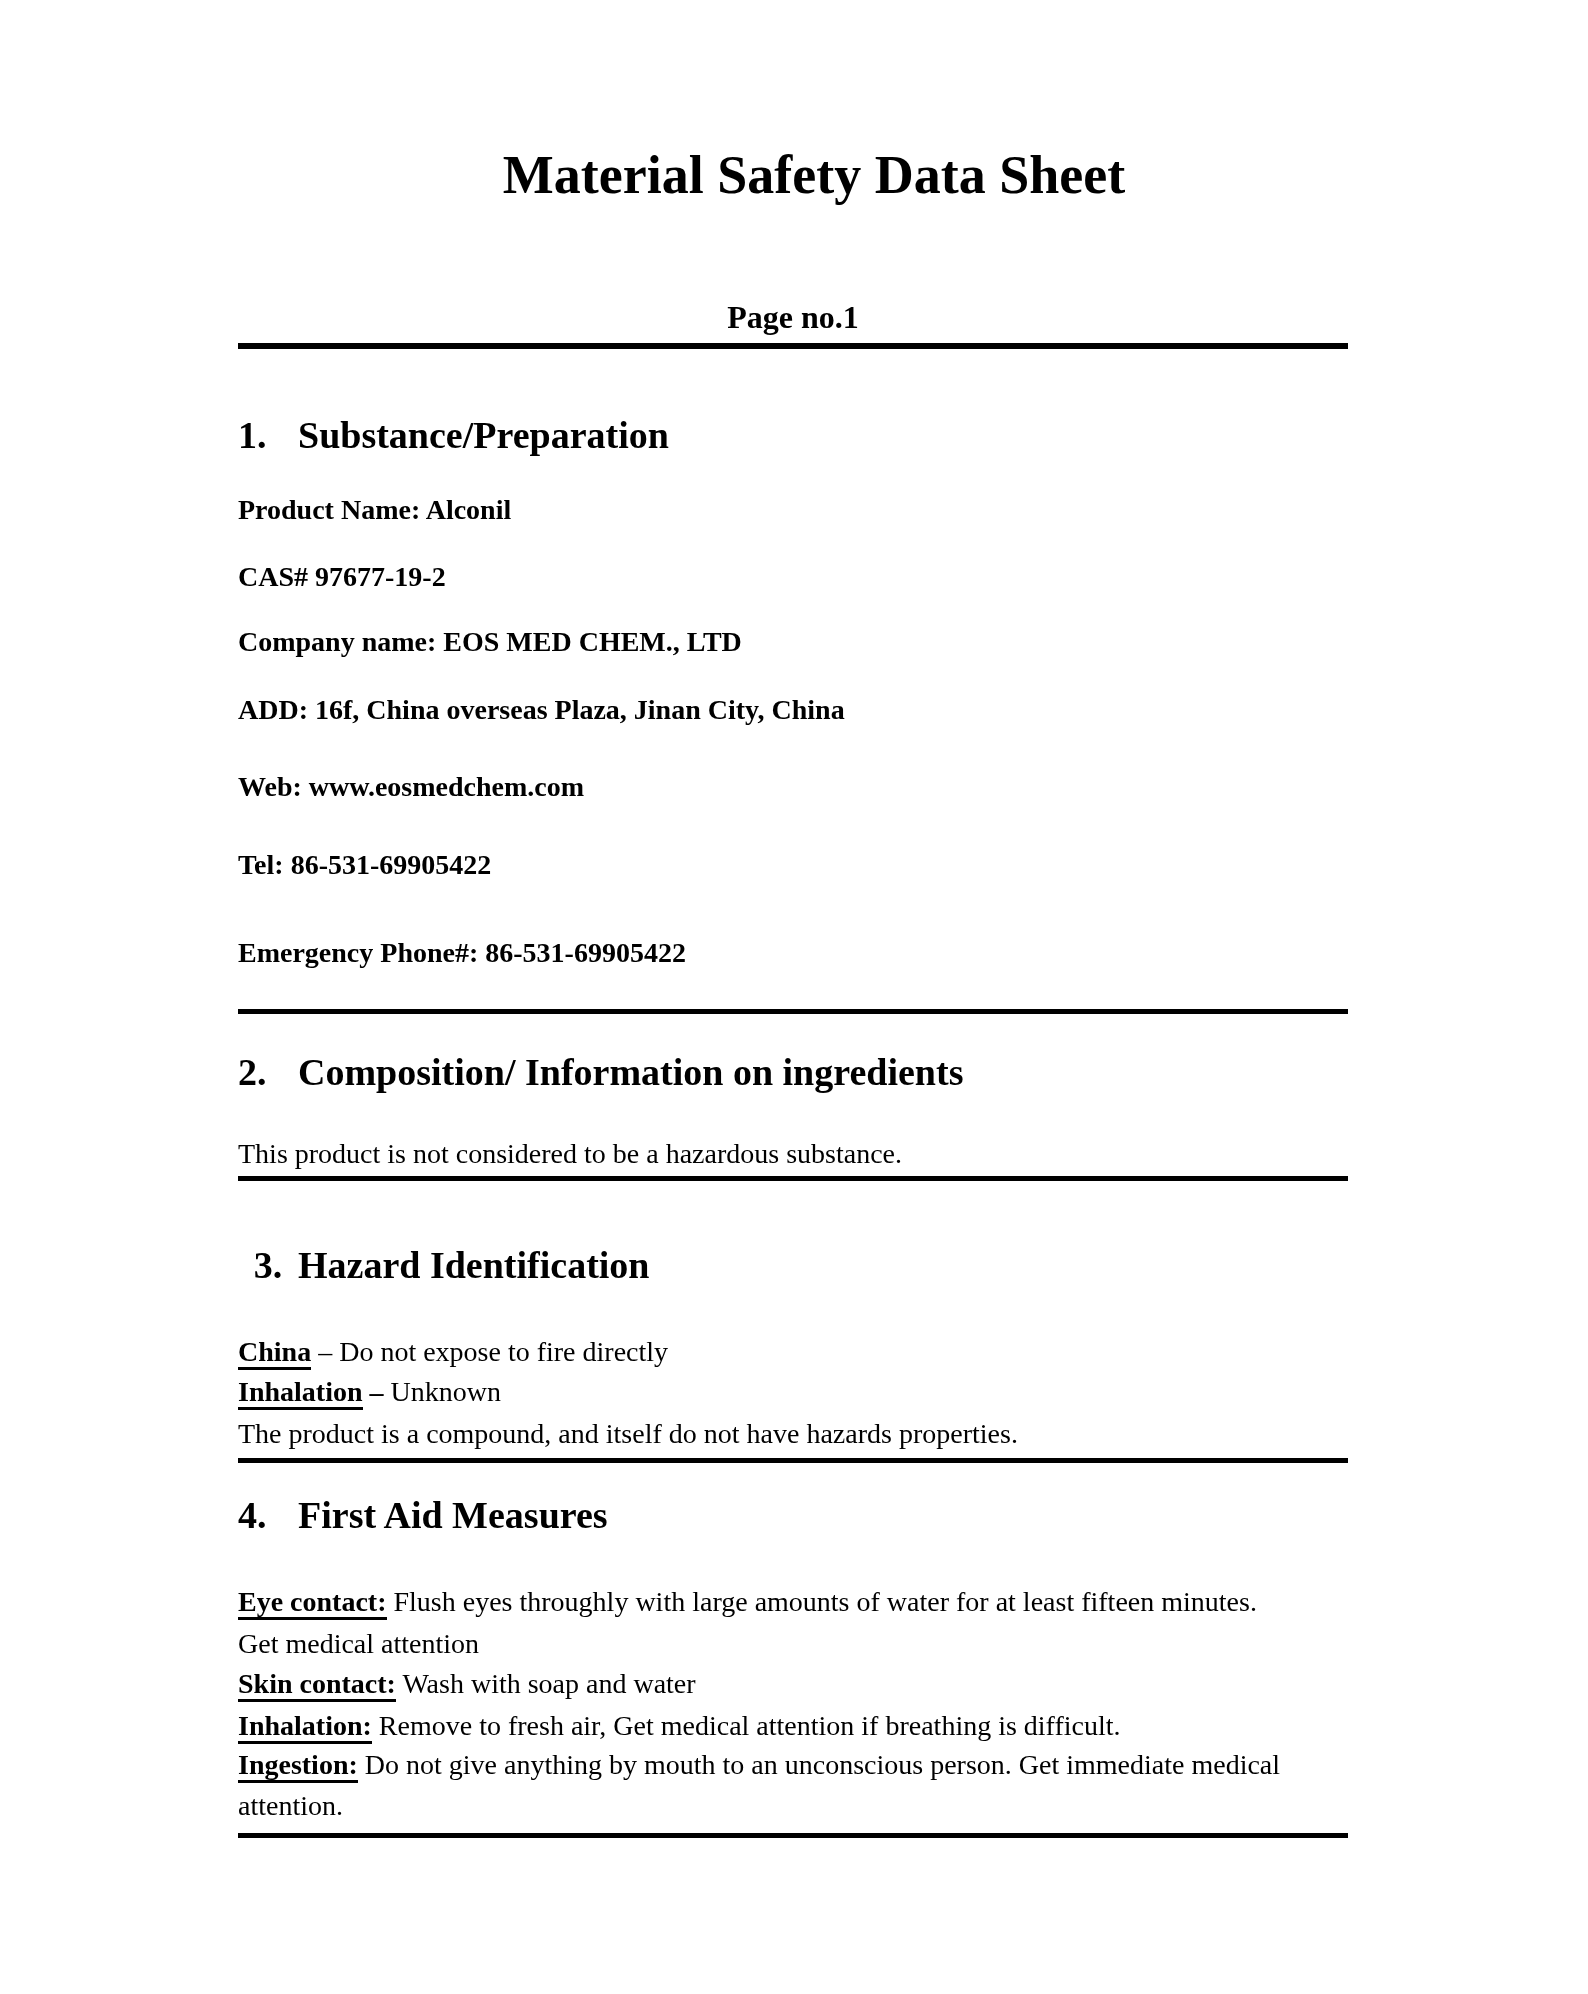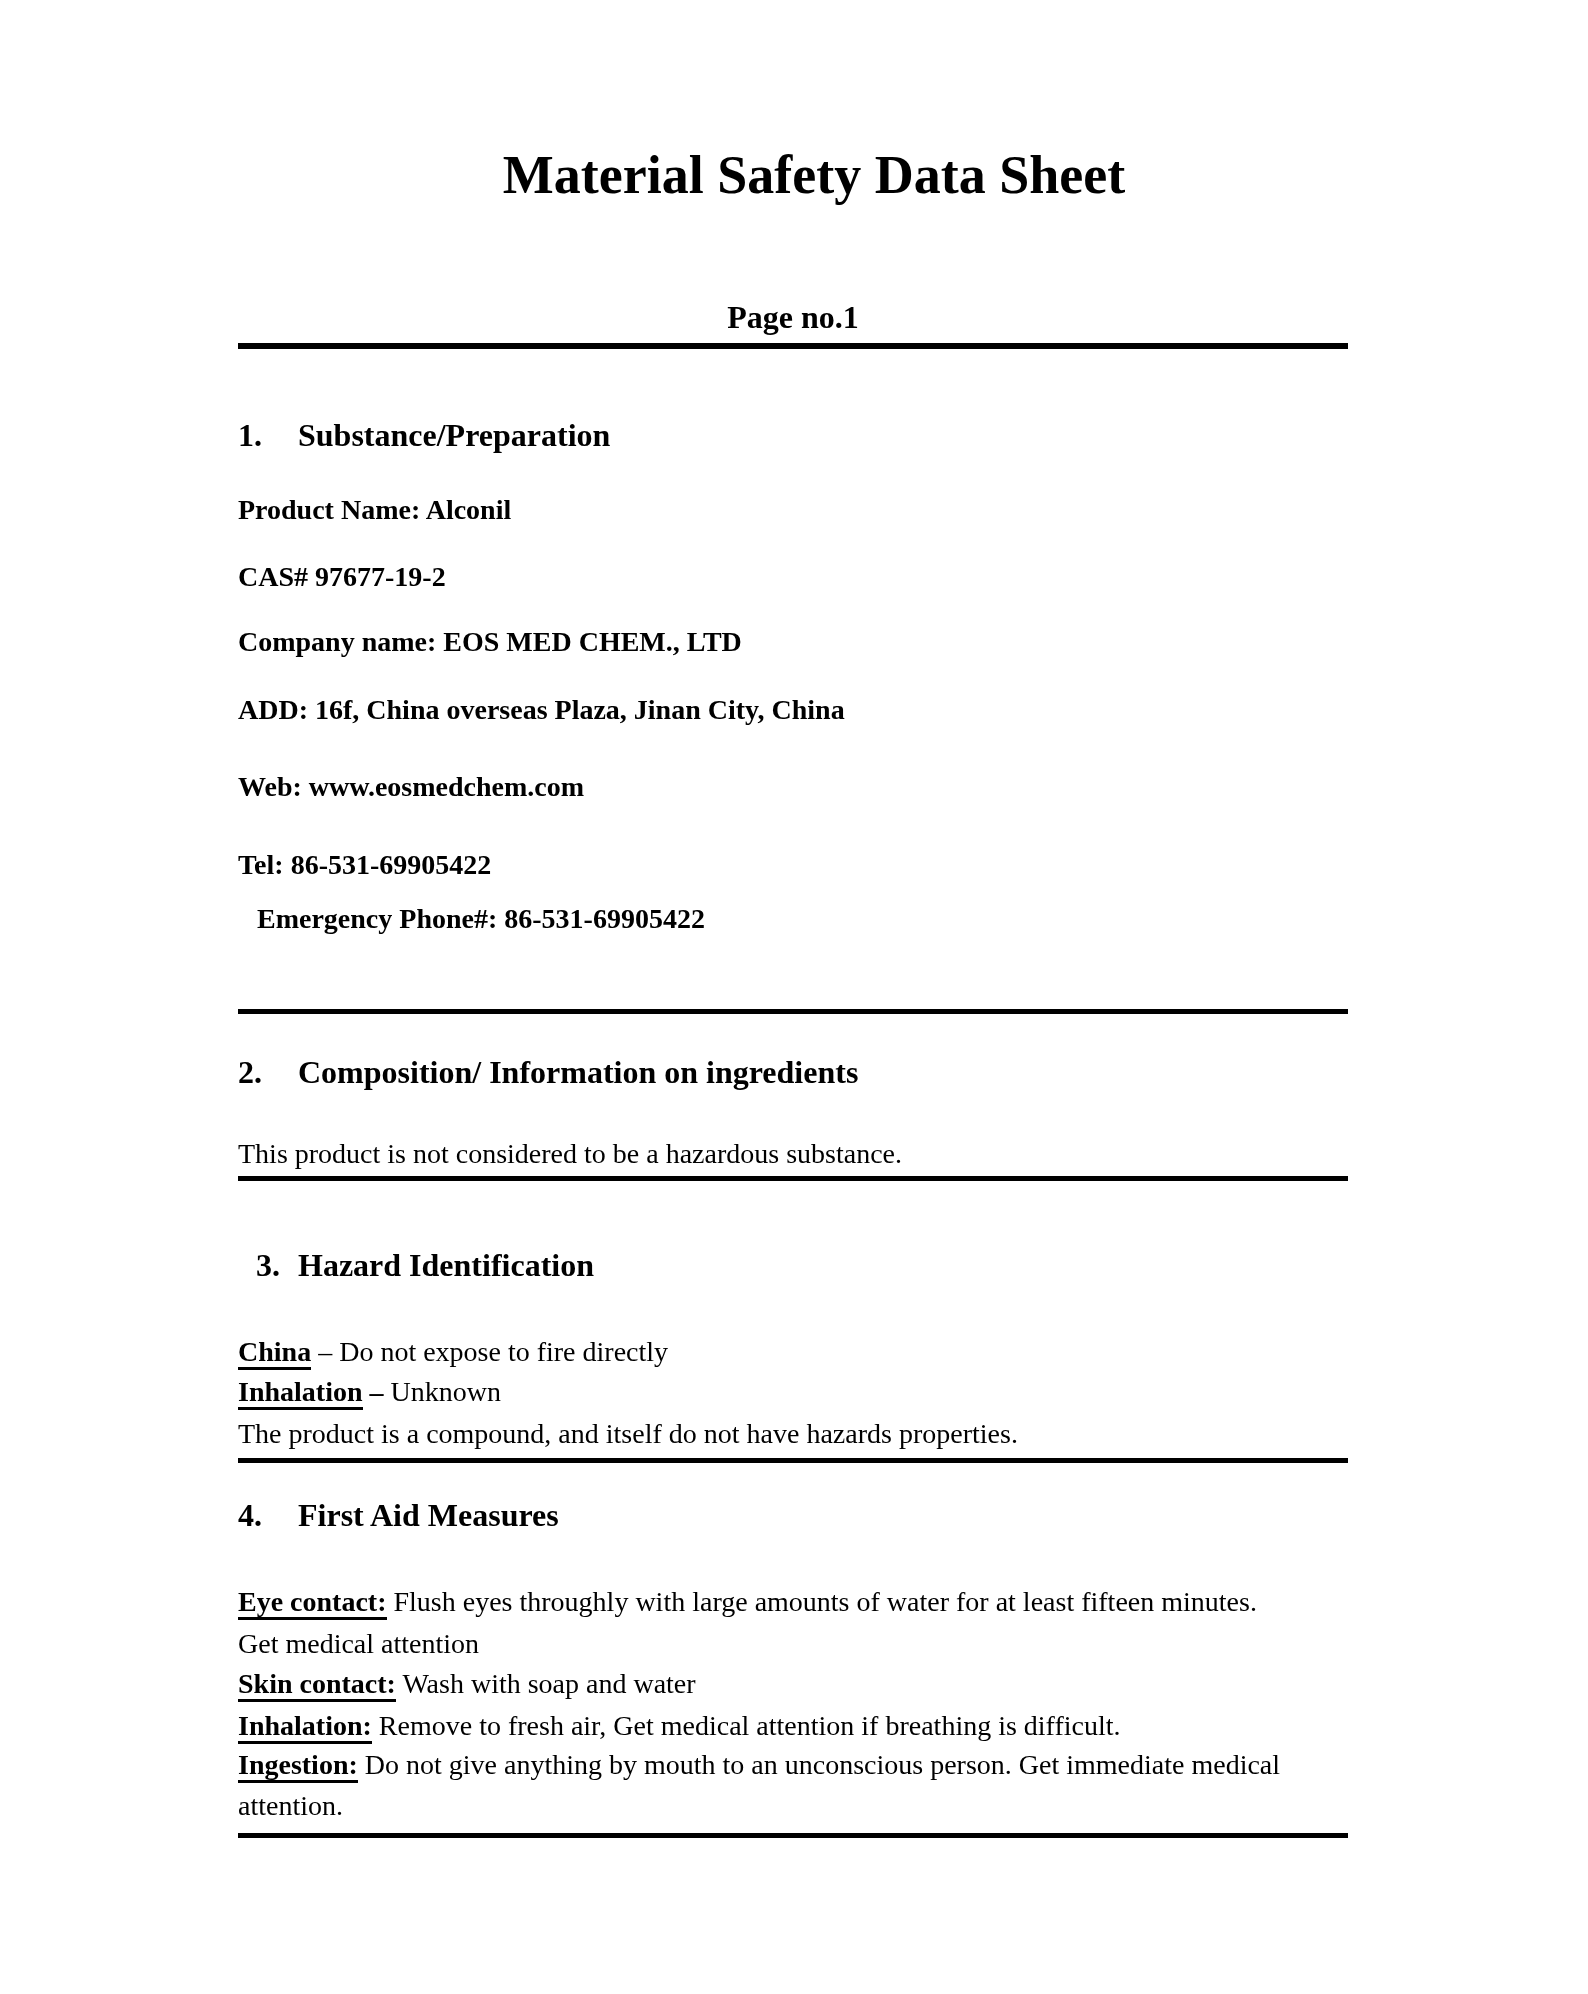--- a/index.html
+++ b/index.html
@@ -35,21 +35,21 @@
 
   .rule { left: 238px; width: 1110px; height: 5px; background: #000000; }
   .r1 { top: 343px; height: 6px; }
   .r2 { top: 1009px; }
   .r3 { top: 1176px; }
   .r4 { top: 1458px; }
   .r5 { top: 1833px; }
 
   .heading {
     left: 238px;
-    font-size: 32px;
+    font-size: 38px;
     font-weight: bold;
     line-height: 42px;
     white-space: pre;
   }
   .h1 { top: 414px; }
   .h2 { top: 1051px; }
   .h3 { top: 1244px; text-align: center; }
   .h4 { top: 1494px; }
   .h-num { display: inline-block; width: 60px; }
 
@@ -67,21 +67,21 @@
   }
   .bdash { font-weight: bold; }
 
   
   .s1-0 { top: 489px; }
   .s1-1 { top: 556px; }
   .s1-2 { top: 621px; }
   .s1-3 { top: 689px; }
   .s1-4 { top: 766px; }
   .s1-5 { top: 844px; }
-  .s1-6 { top: 898px; margin-left: 19px; }
+  .s1-6 { top: 932px; }
 
   .s2-body { top: 1133px; }
 
   .s3-0 { top: 1331px; }
   .s3-1 { top: 1371px; }
   .s3-note { top: 1413px; }
 
   .s4-0 { top: 1581px; }
   .s4-1 { top: 1623px; text-align: right; }
   .s4-2 { top: 1663px; }

